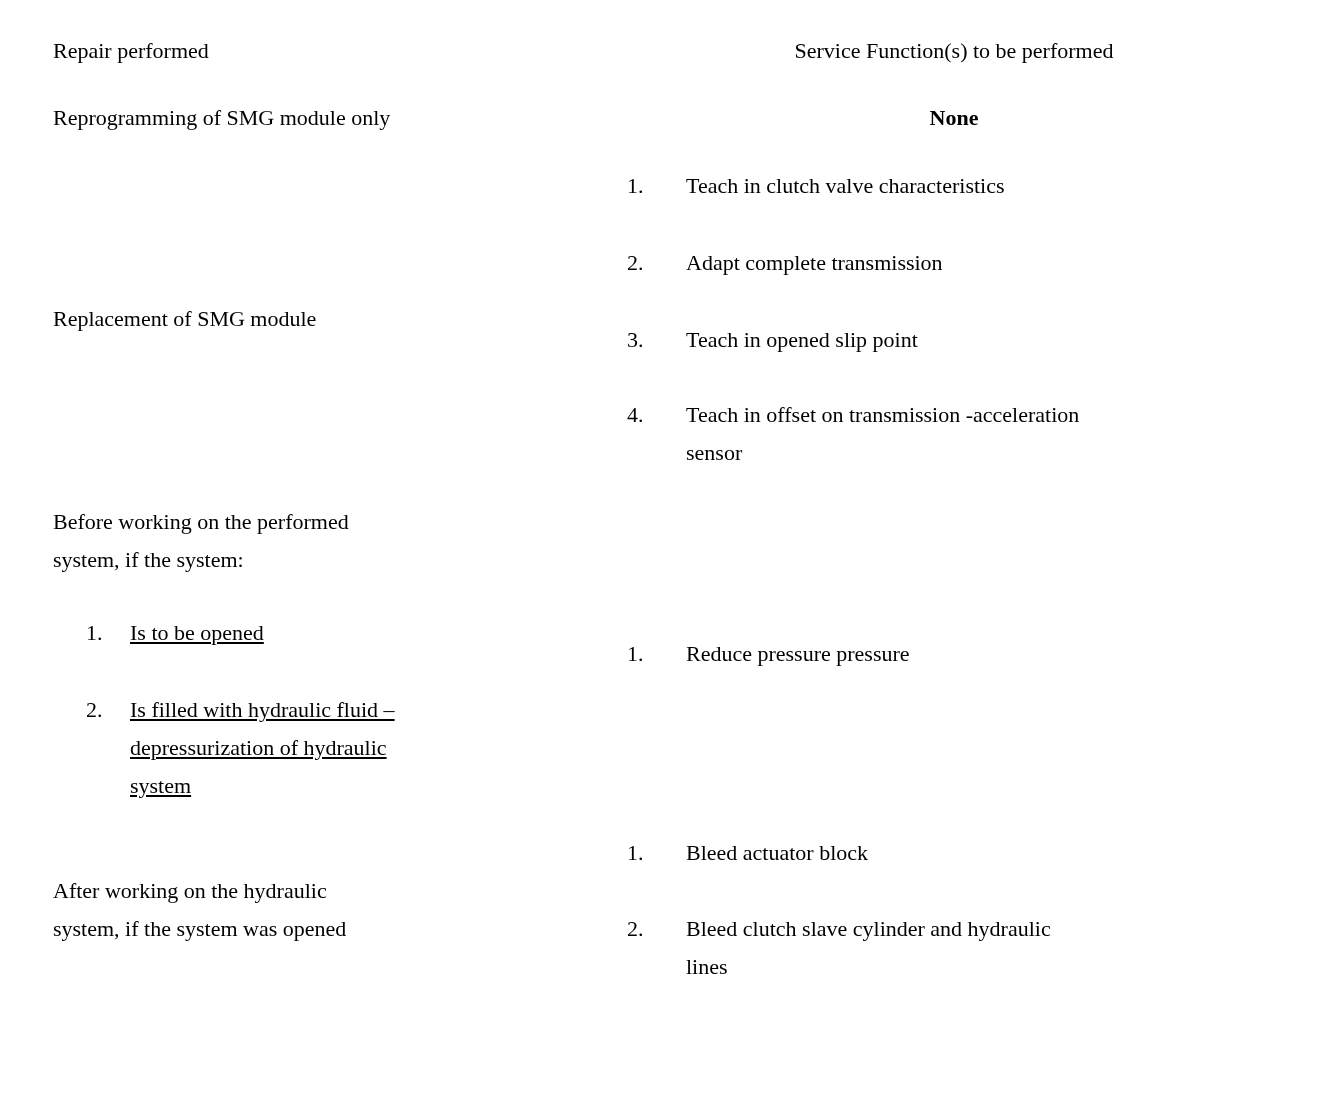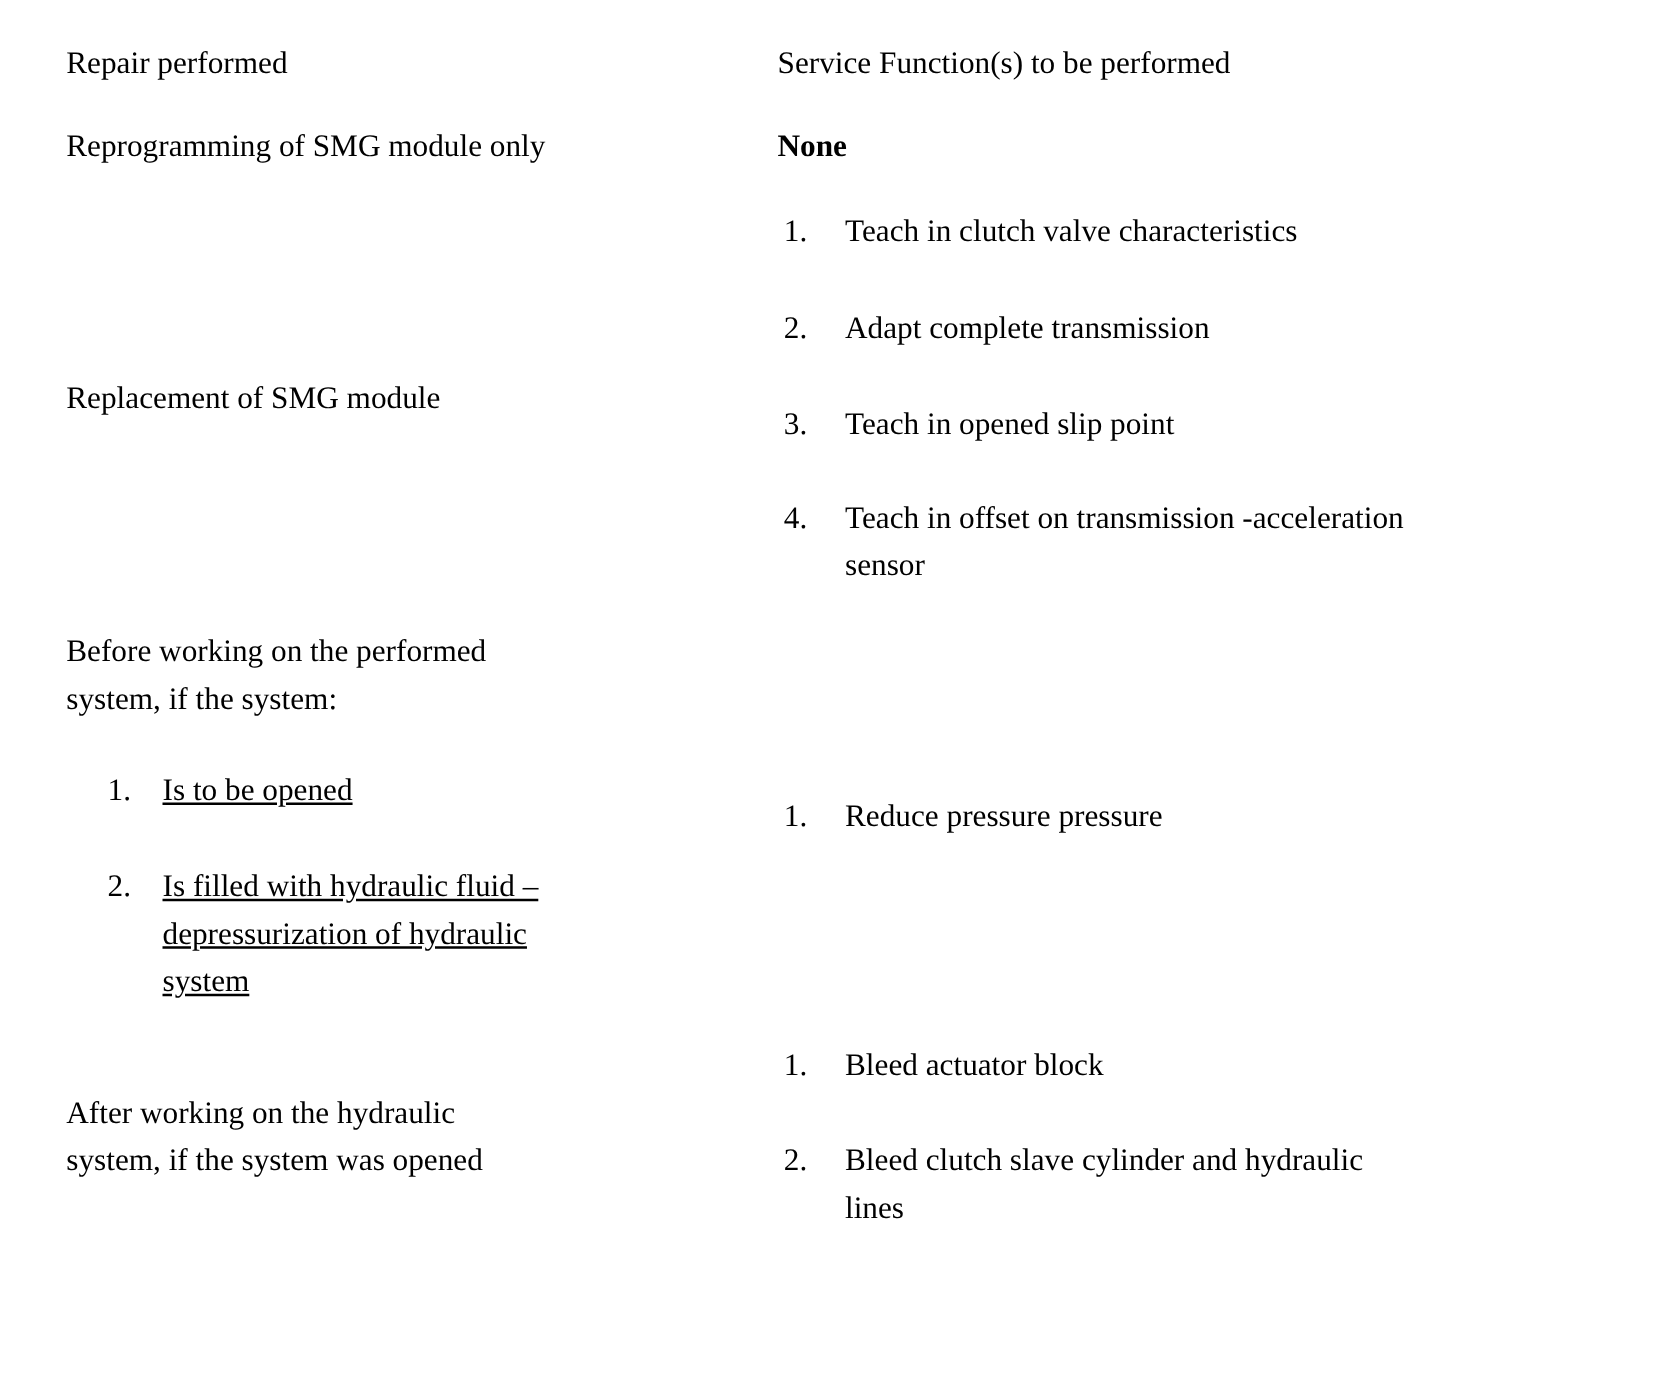--- a/index.html
+++ b/index.html
@@ -7,50 +7,50 @@
     padding: 0;
     background: #ffffff;
   }
   .page {
     position: relative;
     width: 1344px;
     height: 1110px;
     background: #ffffff;
     color: #000000;
     font-family: "Liberation Serif", "DejaVu Serif", serif;
-    font-size: 25px;
+    font-size: 22px;
     line-height: 38px;
     overflow: hidden;
   }
   .blk {
     position: absolute;
     white-space: pre-line;
   }
   .col-left  { left: 53px;  width: 520px; }
-  .col-right { left: 622px; width: 700px; }
+  .col-right { left: 604px; width: 700px; text-align: center; }
   .bold { font-weight: bold; }
   .li {
     position: absolute;
     display: flex;
     align-items: flex-start;
   }
   .li-left  { left: 86px; }
   .li-right { left: 627px; }
   .li .num {
     flex: 0 0 auto;
     white-space: nowrap;
   }
   .li-left  .num { width: 44px; }
   .li-right .num { width: 49px; }
   .li .txt {
     display: block;
     white-space: pre-line;
   }
   .li-left  .txt { width: 430px; text-decoration: underline; }
-  .li-right .txt { width: 640px; }
+  .li-right .txt { width: 640px; margin-left: 10px; }
 </style>
 </head>
 <body>
 
 <div class="page">
 
   <div class="blk col-left" style="top:32px">Repair performed</div>
   <div class="blk col-right" style="top:32px">Service Function(s) to be performed</div>
 
   <div class="blk col-right bold" style="top:99px">None</div>

